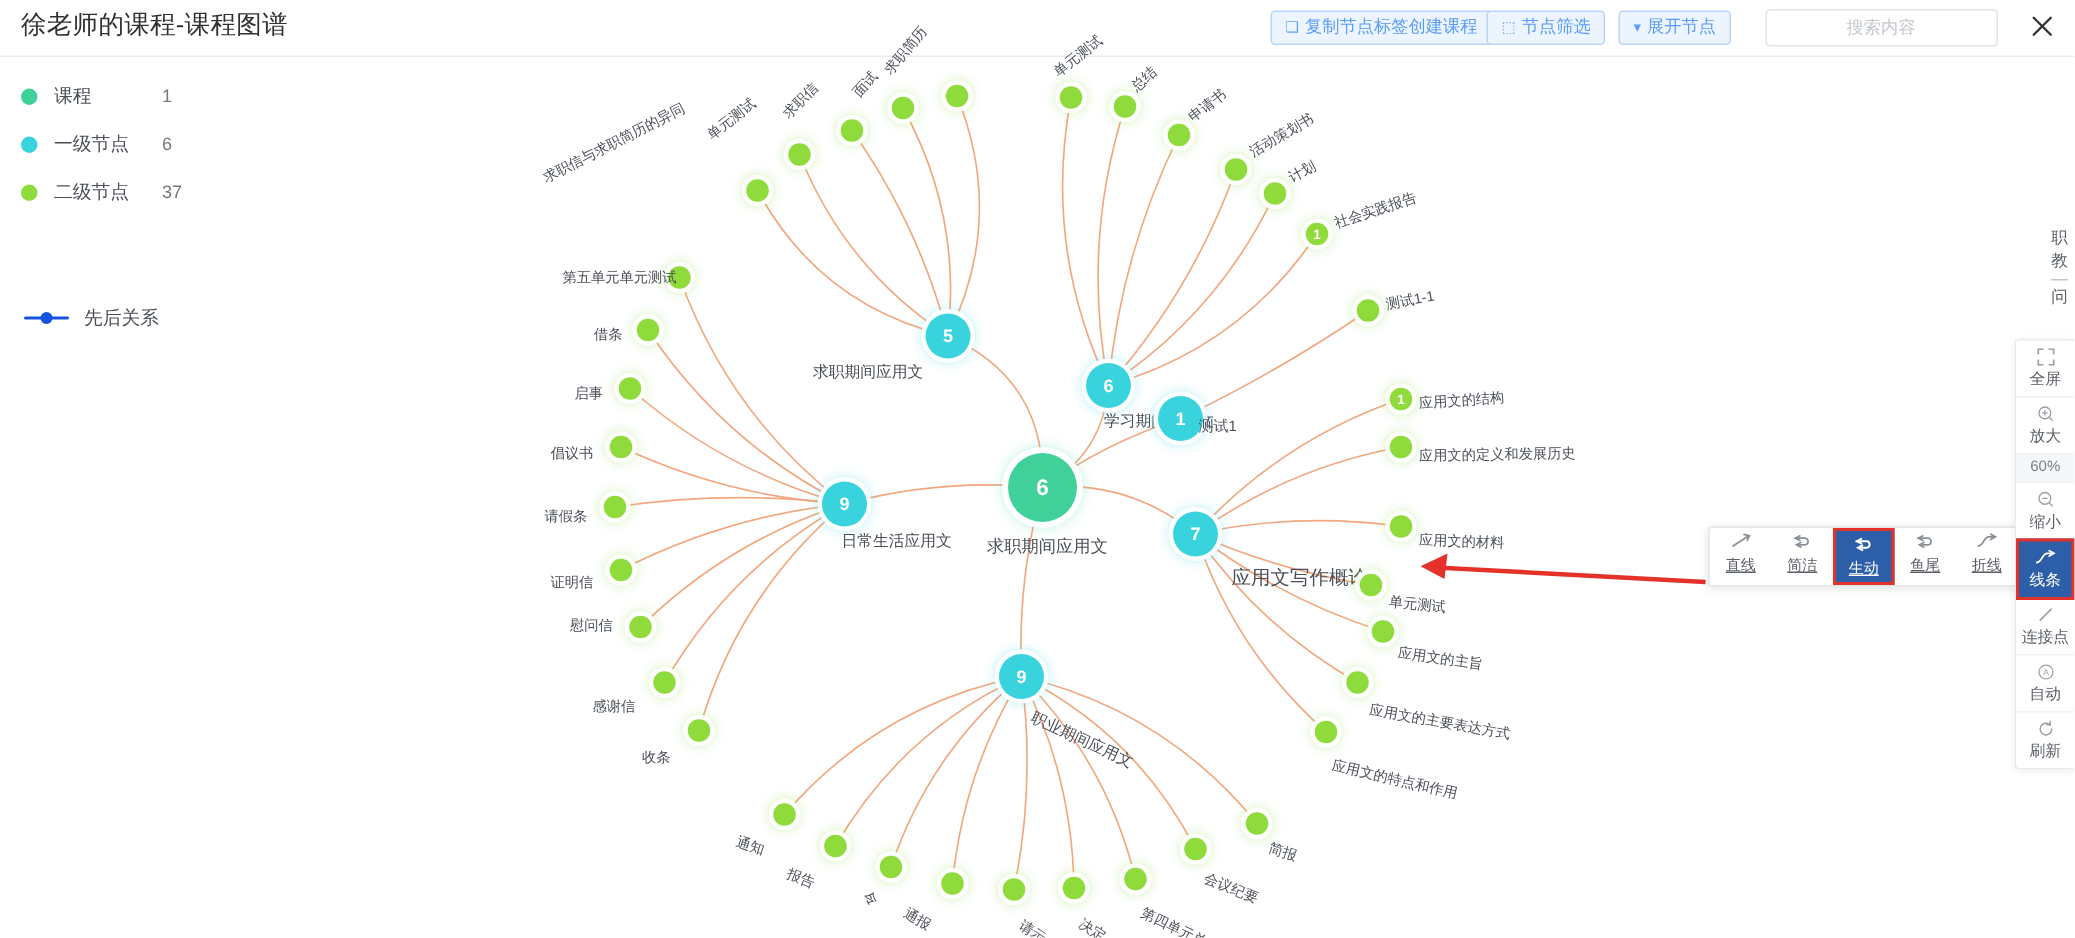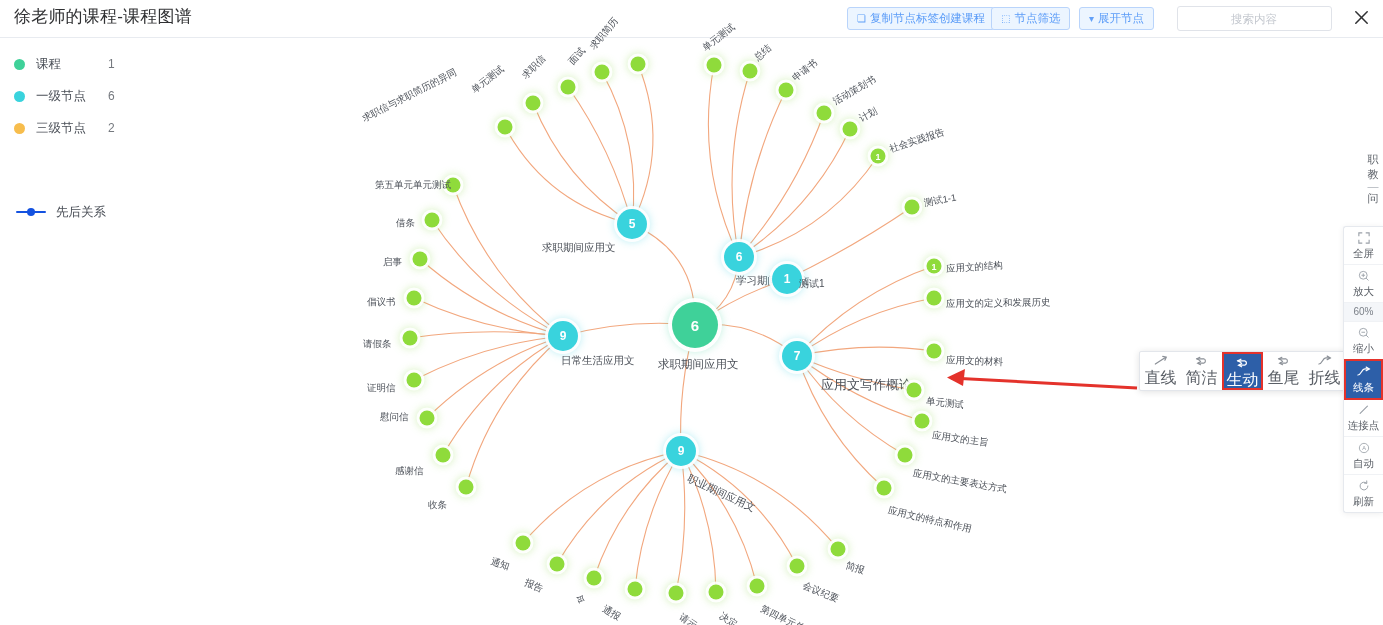--- a/index.html
+++ b/index.html
@@ -112,21 +112,21 @@
   #linemenu {
     position: absolute; left: 1139px; top: 351px; height: 40px;
     background: #fff; border: 1px solid #e3e6eb; border-radius: 2px;
     box-shadow: 0 1px 7px rgba(0,0,0,.12);
     display: flex; align-items: stretch;
   }
   .lm {
     width: 41px; text-align: center; cursor: pointer; padding-top: 3px;
   }
   .lm .lm-ico { display: block; height: 15px; line-height: 15px; font-size: 12px; color: #8b9097; }
-  .lm .lm-txt { display: block; font-size: 16px; color: #5a5f66; line-height: 15px; }
+  .lm .lm-txt { display: block; font-size: 10px; color: #5a5f66; line-height: 15px; text-decoration: underline; }
   .lm.sel { background: #2d5fa8; border: 2px solid #e4322b; }
   .lm.sel .lm-ico, .lm.sel .lm-txt { color: #fff; }
 
   
   #red-arrow { position: absolute; left: 925px; top: 365px; }
 
   
   #vtab {
     position: absolute; right: 2px; top: 152px; width: 16px;
     text-align: center; font-size: 11px; color: #5a5f66; line-height: 15px;
@@ -178,23 +178,23 @@
       <span class="leg-dot" style="background:#3fd199"></span>
       <span class="leg-label">课程</span>
       <span class="leg-count">1</span>
     </div>
     <div class="leg-row">
       <span class="leg-dot" style="background:#39d3dd"></span>
       <span class="leg-label">一级节点</span>
       <span class="leg-count">6</span>
     </div>
     <div class="leg-row">
-      <span class="leg-dot" style="background:#f7bd4d"></span>
-      <span class="leg-label">三级节点</span>
-      <span class="leg-count">2</span>
+      <span class="leg-dot" style="background:#8fdb3b"></span>
+      <span class="leg-label">二级节点</span>
+      <span class="leg-count">37</span>
     </div>
   </div>
 
   <div id="rel-legend">
     <div class="rel-row">
       <span class="rel-sym">
         <span class="bar" style="background:#1452e0"></span>
           <span class="pt" style="background:#1452e0"></span>
       </span>
       <span class="rel-label">先后关系</span>

